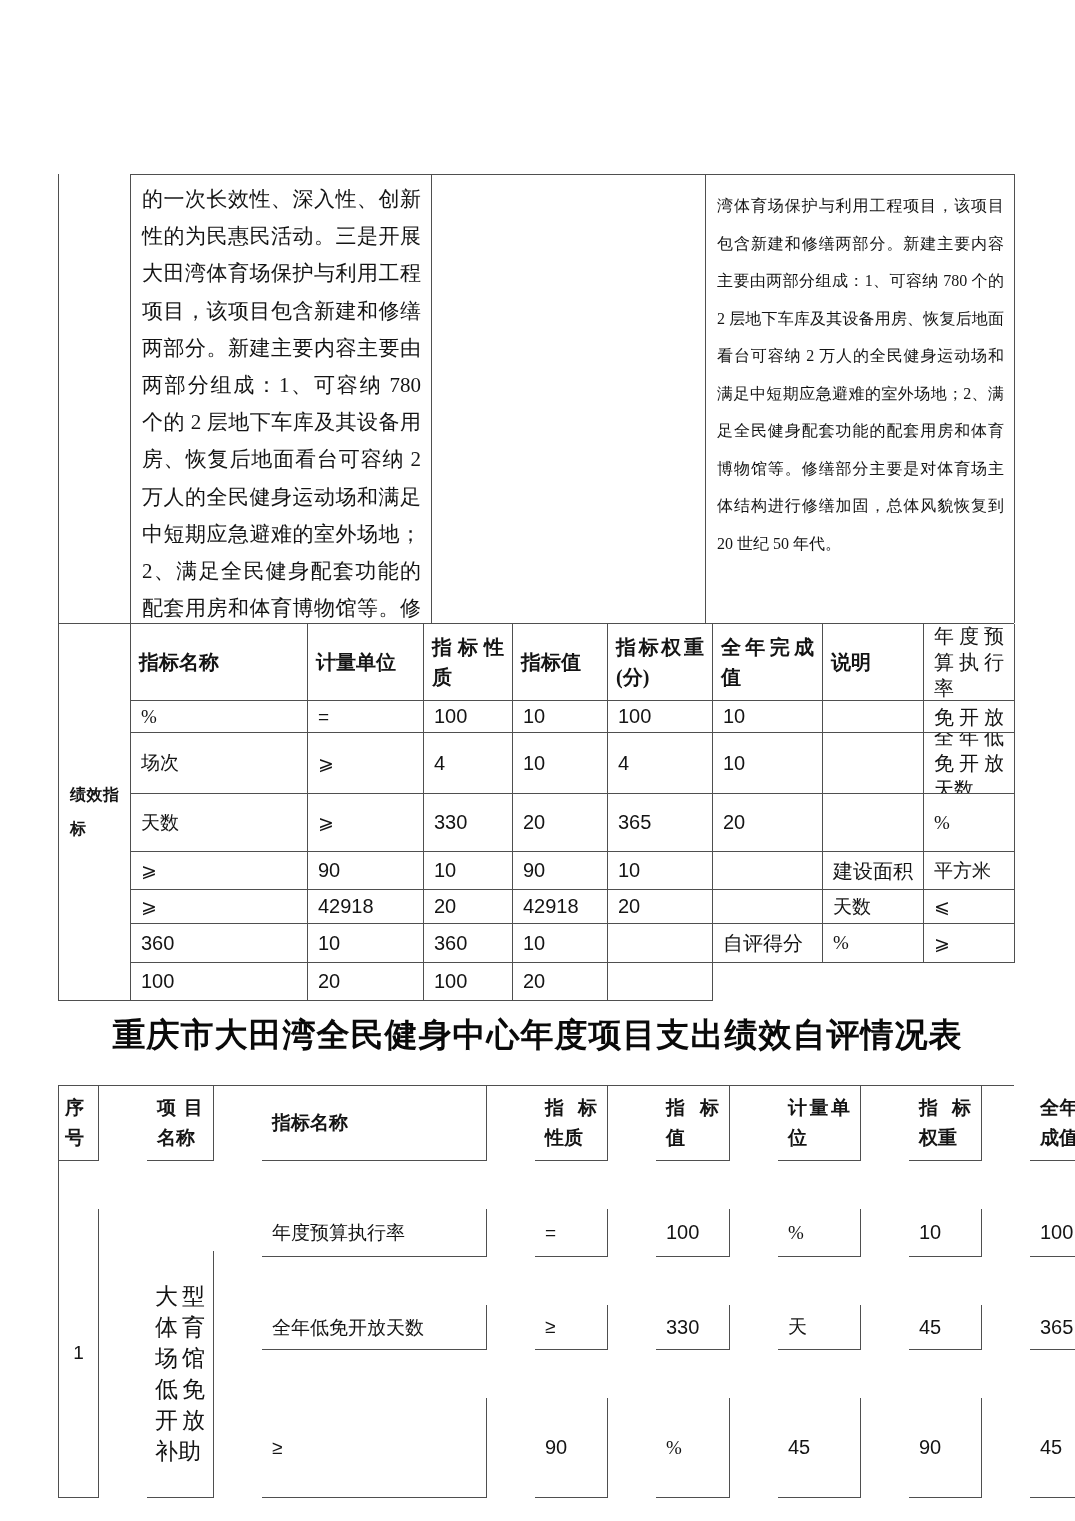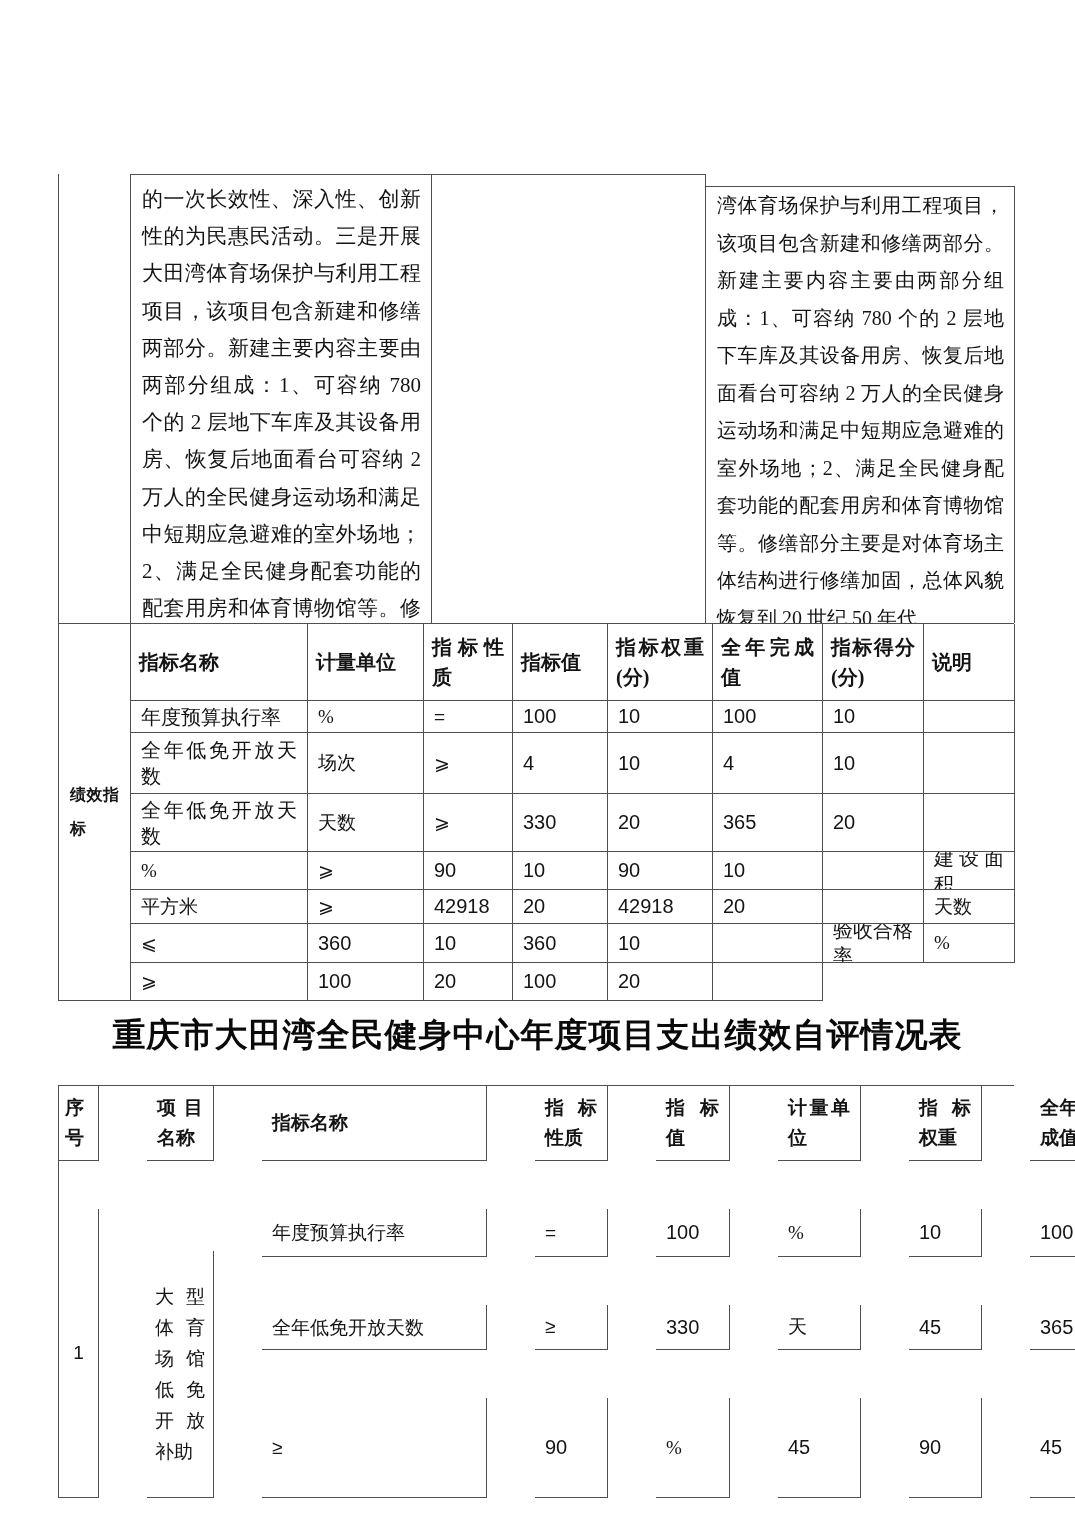--- a/index.html
+++ b/index.html
@@ -13,21 +13,21 @@
   .cell{box-sizing:border-box;display:grid;align-content:center;overflow:hidden;
         border-right:1.6px solid #4f4f4f;border-bottom:1.6px solid #4f4f4f;}
 
   
   #secA{left:58px;top:174px;width:956px;height:449px;
         grid-template-columns:72px 301px 274px 309px;grid-template-rows:449px;
         border-top:none;}
   #secA .cell{border-bottom:none;align-content:start;}
   #secA .cell.bt{border-top:1.6px solid #4f4f4f;}
   .para{text-align:justify;padding:6px 10px 0 11px;font-size:21px;line-height:37.2px;}
-  .para.p2{font-size:20px;line-height:37.5px;padding-top:0;margin-top:12px;}
+  .para.p2{font-size:16px;line-height:37.5px;padding-top:12px;}
 
   
   #secB{left:58px;top:623px;width:956px;
         grid-template-columns:72px 177px 116px 89px 95px 105px 110px 101px 91px;
         grid-template-rows:77px 32px 61px 58px 38px 34px 39px 38px;}
   .bl{grid-column:1;grid-row:1/9;font-weight:bold;font-size:16px;line-height:34px;
       text-align:justify;padding:0 11px;}
   .h{font-weight:bold;font-size:20px;line-height:30px;text-align:justify;padding:0 8px;}
   .cn{font-size:20px;line-height:26px;text-align:justify;padding:2px 10px;}
   .cu{font-size:19px;padding:0 10px;}
@@ -41,21 +41,21 @@
 
   
   #secD{left:58px;top:1085px;width:956px;
         grid-template-columns:40px 67px 225px 73px 74px 83px 73px 79px 78px 98px 66px;
         grid-template-rows:75px 48px 45px 100px;gap:48px;}
   #secD .h{font-size:19px;line-height:30px;padding:0 10px;}
   #secD .h.hseq{padding:0 6px;}
   .dn{font-size:19px;padding:0 10px;line-height:25px;}
   .seqv{grid-column:1;grid-row:2/5;text-align:center;
         font-family:"Liberation Sans","DejaVu Sans",sans-serif;font-size:19px;}
-  .proj{grid-column:2;grid-row:2/5;font-size:19px;line-height:31px;
+  .proj{grid-column:2;grid-row:2/5;font-size:23px;line-height:31px;
         text-align:justify;padding:0 8px;margin-top:42px;}
   .score{grid-column:11;grid-row:2/5;}
   .noteD{grid-column:10;}
 </style>
 </head>
 <body>
 
 <div id="page">
 
   <div class="tbl" id="secA">
@@ -67,21 +67,20 @@
 
   <div class="tbl" id="secB">
     <div class="cell bl">绩效指标</div>
 
     <div class="cell h">指标名称</div>
     <div class="cell h">计量单位</div>
     <div class="cell h">指标性质</div>
     <div class="cell h">指标值</div>
     <div class="cell h">指标权重(分)</div>
     <div class="cell h">全年完成值</div>
-    <div class="cell h">指标得分(分)</div>
     <div class="cell h">说明</div>
 
     <div class="cell cn">年度预算执行率</div>
     <div class="cell cu">%</div>
     <div class="cell cs">=</div>
     <div class="cell cv">100</div>
     <div class="cell cv">10</div>
     <div class="cell cv">100</div>
     <div class="cell cv">10</div>
     <div class="cell"></div>
@@ -122,21 +121,21 @@
     <div class="cell"></div>
 
     <div class="cell cu">天数</div>
     <div class="cell cs">⩽</div>
     <div class="cell cv">360</div>
     <div class="cell cv">10</div>
     <div class="cell cv">360</div>
     <div class="cell cv">10</div>
     <div class="cell"></div>
 
-    <div class="cell cn">验收合格率</div>
+    <div class="cell cn">自评得分</div>
     <div class="cell cu">%</div>
     <div class="cell cs">⩾</div>
     <div class="cell cv">100</div>
     <div class="cell cv">20</div>
     <div class="cell cv">100</div>
     <div class="cell cv">20</div>
     <div class="cell"></div>
   </div>
 
   <div class="title">重庆市大田湾全民健身中心年度项目支出绩效自评情况表</div>

